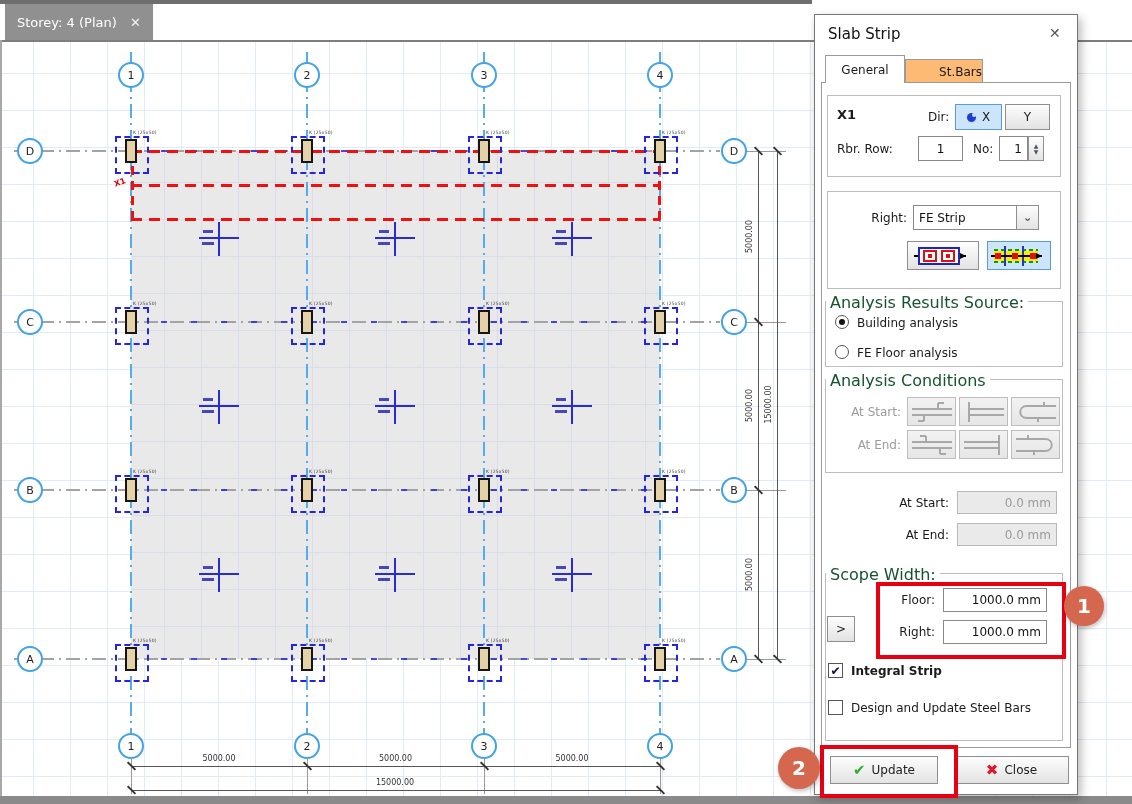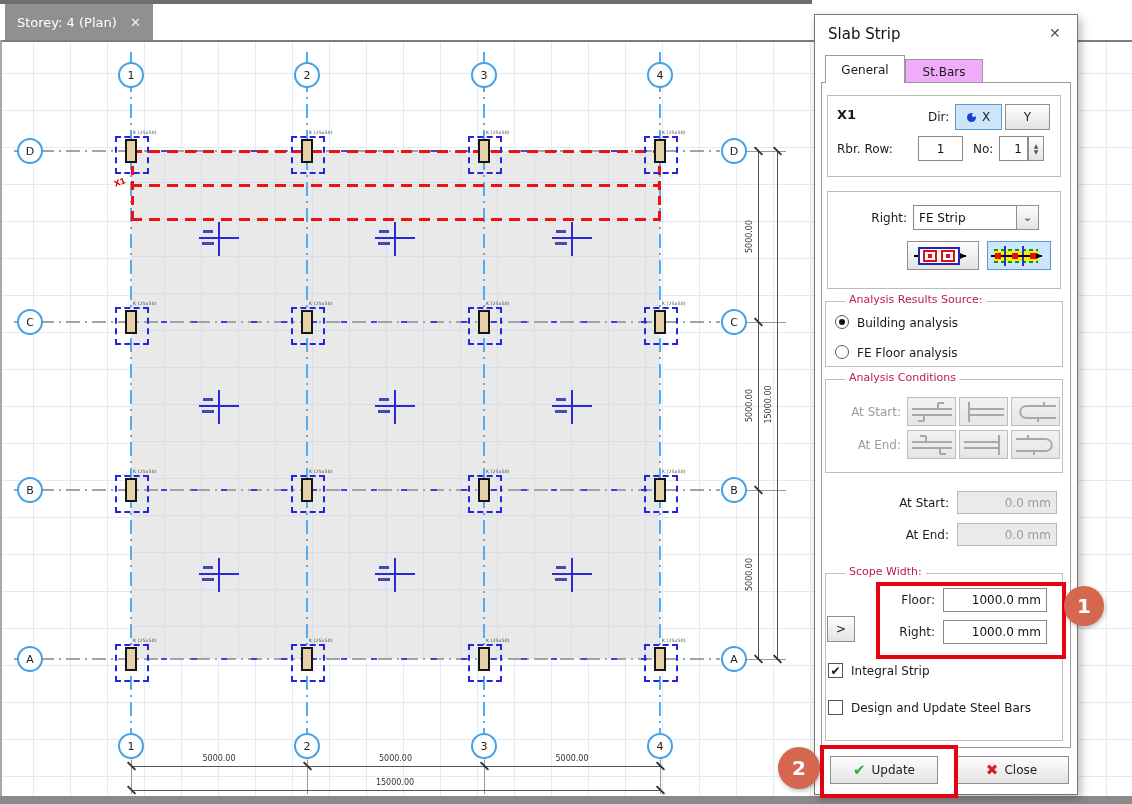--- a/index.html
+++ b/index.html
@@ -53,24 +53,24 @@
 
   
   #dialog{position:absolute;left:814px;top:14px;width:262px;height:779px;background:#fff;
     border:1px solid #767676;box-shadow:3px 4px 9px rgba(0,0,0,.28);z-index:10;font-size:12px;color:#1a1a1a;}
   #dialog *{box-sizing:border-box;}
   .abs{position:absolute;}
   #dlg-title{left:13px;top:10px;font-size:15px;color:#111;}
   #dlg-close{left:234px;top:10px;font-size:14px;color:#555;cursor:default;}
   .dtab{position:absolute;display:flex;align-items:center;justify-content:center;border:1px solid #9a9a9a;border-bottom:none;}
   #tab-general{left:10px;top:40px;width:80px;height:28px;background:#fff;z-index:3;}
-  #tab-stbars{left:90px;top:44px;width:78px;height:24px;background:#f0abfc;z-index:1;}
+  #tab-stbars{left:90px;top:44px;width:78px;height:24px;background:#fdba74;z-index:1;justify-content:flex-end;}
   #dlg-panel{left:6px;top:67px;width:250px;height:666px;border:1px solid #9a9a9a;background:#fff;z-index:2;}
   .grp{position:absolute;border:1px solid #bdbdbd;z-index:3;background:transparent;}
-  .gt{position:absolute;top:-9px;left:19px;background:#fff;padding:0 4px;font-size:11px;color:#be185d;white-space:nowrap;z-index:4;}
+  .gt{position:absolute;top:-9px;left:0;background:#fff;padding:0 4px;font-size:16px;color:#14532d;white-space:nowrap;z-index:4;}
   .lbl{position:absolute;z-index:4;white-space:nowrap;}
   .lbl.r{text-align:right;}
   .dis{color:#9b9b9b;}
   .inp{position:absolute;border:1px solid #898989;background:#fff;font-size:12px;color:#111;
     display:flex;align-items:center;justify-content:flex-end;padding:0 5px;z-index:4;}
   .inp.c{justify-content:center;}
   .inp.disinp{background:#eaeaea;color:#9b9b9b;border-color:#b8b8b8;}
   .pbtn{position:absolute;border:1px solid #8f8f8f;background:linear-gradient(#fdfdfd,#e3e3e3);
     display:flex;align-items:center;justify-content:center;gap:6px;z-index:4;font-size:12px;color:#222;}
   .pbtn.sel{background:#cde5fa;border:1px solid #5b9bd5;}
@@ -375,21 +375,21 @@
 
     <div class="grp" style="left:10px;top:558px;width:238px;height:168px;">
       <span class="gt">Scope Width:</span>
     </div>
     <span class="lbl r" style="left:60px;top:578px;width:60px;">Floor:</span>
     <div class="inp" style="left:128px;top:573px;width:104px;height:24px;">1000.0 mm</div>
     <span class="lbl r" style="left:60px;top:610px;width:60px;">Right:</span>
     <div class="inp" style="left:128px;top:605px;width:104px;height:24px;">1000.0 mm</div>
     <div class="pbtn" style="left:12px;top:601px;width:28px;height:26px;">&gt;</div>
     <div class="cb" style="left:13px;top:648px;">✔</div>
-    <span class="lbl" style="left:36px;top:649px;">Integral Strip</span>
+    <span class="lbl" style="left:36px;top:649px;font-weight:bold;">Integral Strip</span>
     <div class="cb" style="left:13px;top:685px;"></div>
     <span class="lbl" style="left:36px;top:686px;">Design and Update Steel Bars</span>
 
     <div class="pbtn" style="left:15px;top:741px;width:108px;height:28px;">
       <span class="okglyph">✔</span>
       <span>Update</span>
     </div>
     <div class="pbtn" style="left:139px;top:741px;width:115px;height:28px;">
       <span class="xglyph">✖</span>
       <span>Close</span>

